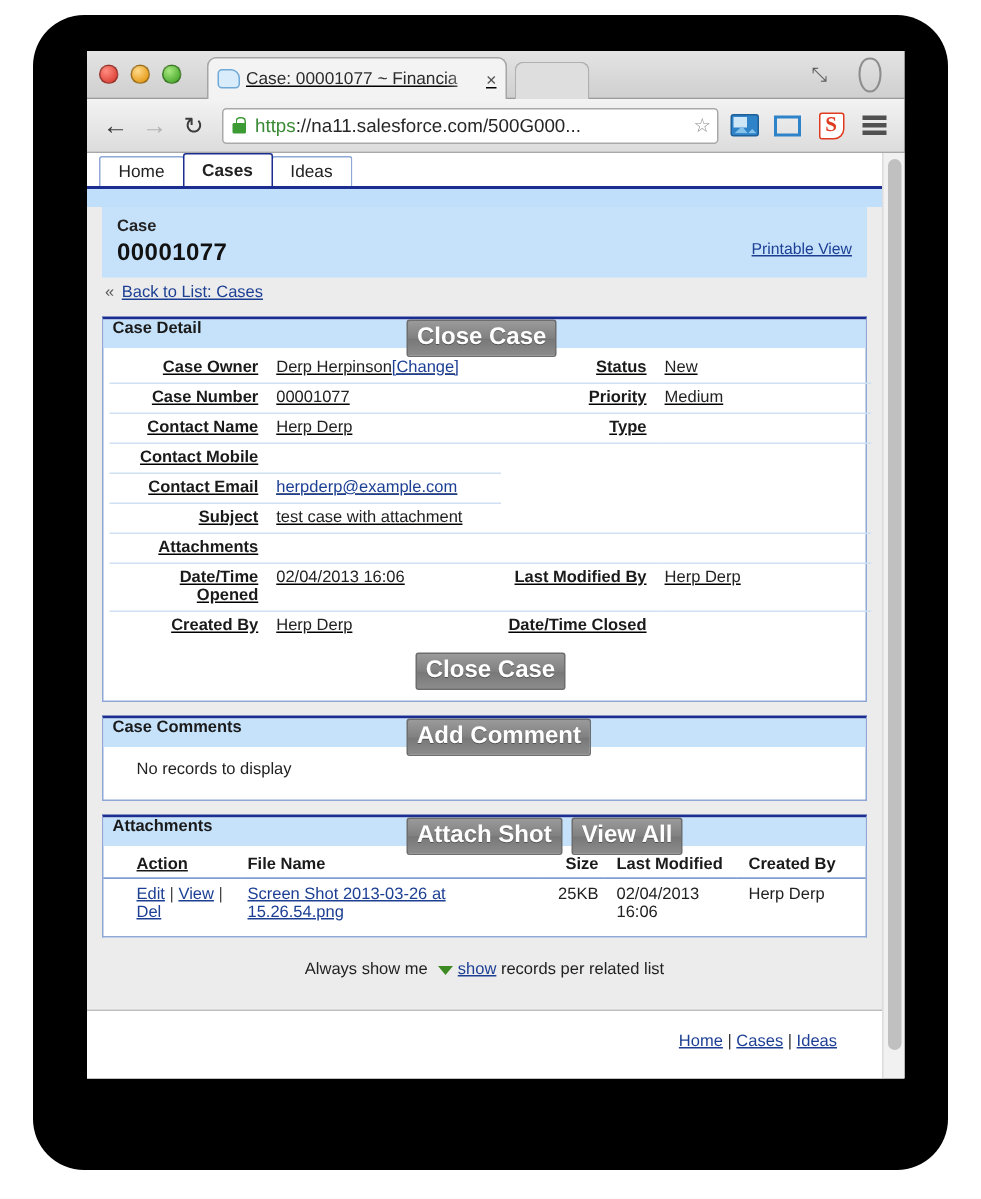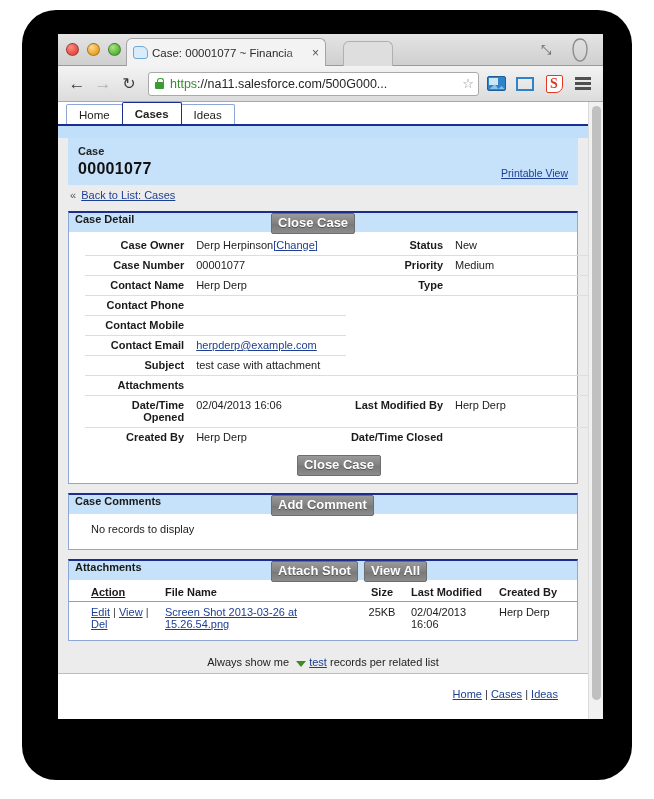--- a/index.html
+++ b/index.html
@@ -43,29 +43,30 @@
   }
   .light {
     width: 13px; height: 13px; border-radius: 50%;
     border: 1px solid rgba(0,0,0,.32);
   }
   .light.red    { background: radial-gradient(circle at 35% 30%, #ff8d82, #e24b40 70%); }
   .light.yellow { background: radial-gradient(circle at 35% 30%, #ffd98a, #e8a325 70%); }
   .light.green  { background: radial-gradient(circle at 35% 30%, #a8e77f, #56b238 70%); }
 
   .tab {
-    position: absolute; left: 68px; top: 4px;
+    position: absolute; left: 80px; top: 4px;
     width: 200px; height: 28px;
     background: #f3f3f3;
     border: 1px solid #a5a5a5;
     border-bottom: none;
     border-radius: 6px 6px 0 0;
     display: flex; align-items: center;
     padding: 0 6px;
     overflow: hidden;
+    text-decoration: underline;
   }
   .tab-favicon {
     width: 15px; height: 13px; flex: 0 0 auto;
     background: #d9ecfb;
     border: 1px solid #6fa9d8;
     border-radius: 3px 6px 3px 3px;
     margin-right: 4px;
   }
   .tab-title {
     font-size: 11.5px; color: #2b2b2b;
@@ -238,21 +239,21 @@
     background: #ececec;
     padding: 0 10px 0 10px;
     height: calc(100% - 24px - 12px);
     position: relative;
   }
 
   
   .case-header {
     background: #c6e2fb;
     padding: 7px 10px 6px 10px;
-    display: flex; align-items: flex-end; justify-content: space-between;
+    display: flex; align-items: center; justify-content: space-between;
   }
   .case-kind { font-size: 11px; font-weight: bold; color: #222; line-height: 1.25; }
   .case-number { font-size: 16px; font-weight: bold; color: #111; line-height: 1.25; letter-spacing: .3px; }
   .printable { font-size: 10.5px; color: #1c3f94; text-decoration: underline; padding-top: 8px; }
 
   .backlist {
     padding: 4px 0 10px 2px;
     font-size: 11px; color: #333;
   }
   .backlist .chev { color: #555; margin-right: 2px; }
@@ -270,31 +271,31 @@
     height: 19px;
     display: flex; align-items: flex-start;
     padding-left: 6px;
     gap: 6px;
   }
   .panel-title { font-size: 11px; font-weight: bold; color: #1a1a1a; width: 190px; }
   .sf-btn {
     background: linear-gradient(to bottom, #9a9a9a 0%, #808080 50%, #777777 51%, #8c8c8c 100%);
     border: 1px solid #6d6d6d;
     color: #ffffff;
-    font-size: 13px;
+    font-size: 16px;
     font-weight: bold;
     padding: 1px 6px 2px 6px;
     line-height: 1.25;
     border-radius: 2px;
     text-shadow: 0 1px 0 rgba(0,0,0,.35);
     white-space: nowrap;
   }
 
   
-  .detail { width: 100%; border-collapse: collapse; margin: 4px 0 0 16px; }
+  .detail { width: 100%; border-collapse: collapse; margin: 4px 0 0 4px; text-decoration: underline; }
   .detail td {
     font-size: 11px;
     padding: 3px 4px 4px 4px;
     vertical-align: top;
     border-bottom: 1px solid #cfe0f3;
   }
   .detail tr.norule td { border-bottom: none; }
   .lbl {
     width: 112px;
     text-align: right;
@@ -323,21 +324,21 @@
     border-bottom: 1.5px solid #7f9fd4;
     white-space: nowrap;
   }
   .list td {
     font-size: 11px; color: #222;
     padding: 4px 4px 10px 4px;
     vertical-align: top;
   }
   .list th.c-action { padding-left: 22px; width: 92px; text-decoration: underline; }
   .list td.c-action { padding-left: 22px; }
-  .list th.c-size, .list td.c-size { text-align: center; width: 42px; margin-top: 43px; }
+  .list th.c-size, .list td.c-size { text-align: right; width: 42px; margin-top: 43px; }
   .list th.c-mod, .list td.c-mod { width: 88px; padding-left: 8px; }
   .list th.c-by, .list td.c-by { width: 86px; padding-left: 8px; }
   .list a { color: #1c3f94; text-decoration: underline; }
   .sep { color: #444; }
 
   
   .always {
     text-align: center;
     font-size: 11px; color: #222;
     padding: 6px 0 10px 0;
@@ -469,26 +470,20 @@
               <td class="lbl">Case Number</td>
               <td class="val">00001077</td>
               <td class="lbl">Priority</td>
               <td class="val">Medium</td>
             </tr>
             <tr>
               <td class="lbl">Contact Name</td>
               <td class="val">Herp Derp</td>
               <td class="lbl">Type</td>
               <td class="val"></td>
-            </tr>
-            <tr>
-              <td class="lbl">Contact Phone</td>
-              <td class="val"></td>
-              <td class="lbl spacer-cell"></td>
-              <td class="val spacer-cell"></td>
             </tr>
             <tr>
               <td class="lbl">Contact Mobile</td>
               <td class="val"></td>
               <td class="lbl spacer-cell"></td>
               <td class="val spacer-cell"></td>
             </tr>
             <tr>
               <td class="lbl">Contact Email</td>
               <td class="val"><a href="#">herpderp@example.com</a></td>
@@ -558,21 +553,21 @@
                 <td class="c-size">25KB</td>
                 <td class="c-mod">02/04/2013 16:06</td>
                 <td class="c-by">Herp Derp</td>
               </tr>
             </tbody>
           </table>
         </div>
 
         <div class="always">
           <span>Always show me</span>
-          <span class="tri"></span><a href="#">test</a>
+          <span class="tri"></span><a href="#">show</a>
           <span>records per related list</span>
         </div>
       </div>
 
       <div class="foot-wrap">
         <div class="footer-links">
           <a href="#">Home</a>
           <span>|</span>
           <a href="#">Cases</a>
           <span>|</span>

